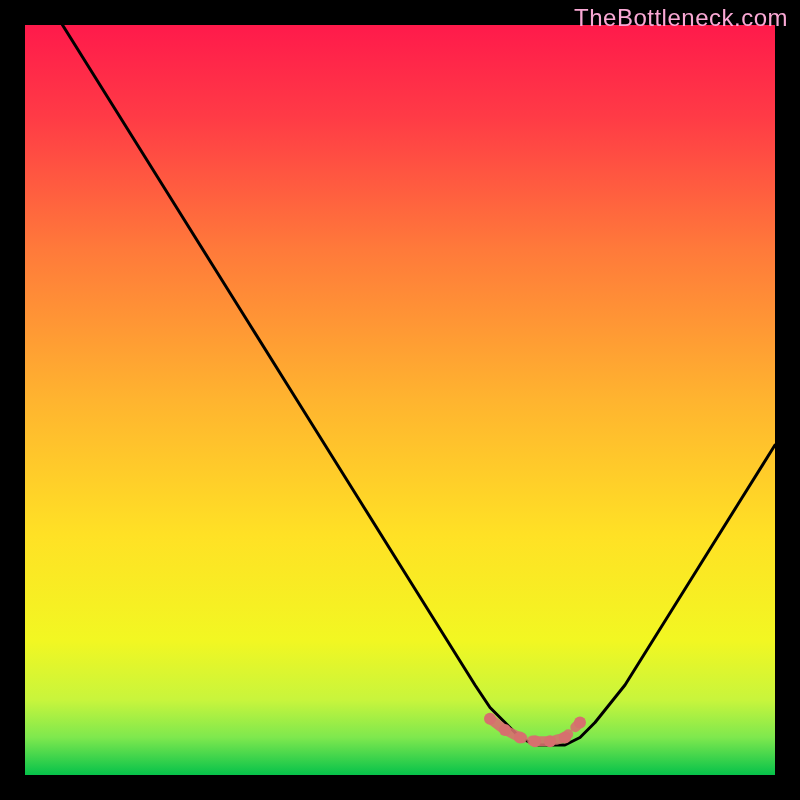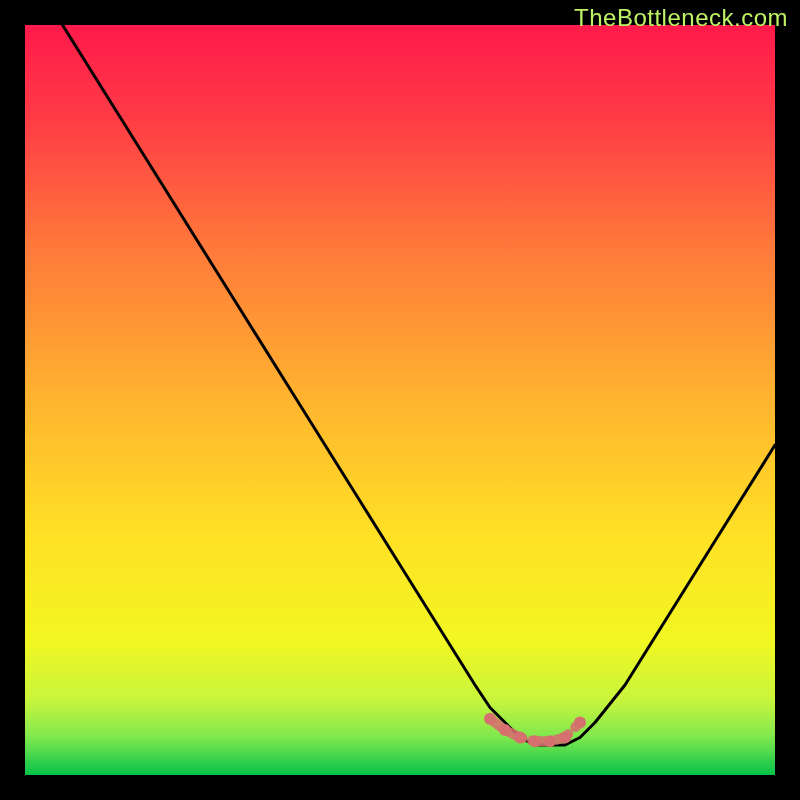--- a/index.html
+++ b/index.html
@@ -15,21 +15,21 @@
     width: 800px;
     height: 800px;
     background: #000;
   }
   .watermark {
     position: absolute;
     top: 4px;
     right: 12px;
     font-family: Arial, Helvetica, sans-serif;
     font-size: 24px;
-    color: #bef264;
+    color: #f9a8d4;
     letter-spacing: 0.5px;
     z-index: 10;
   }
   svg.plot {
     position: absolute;
     left: 25px;
     top: 25px;
     width: 750px;
     height: 750px;
   }

